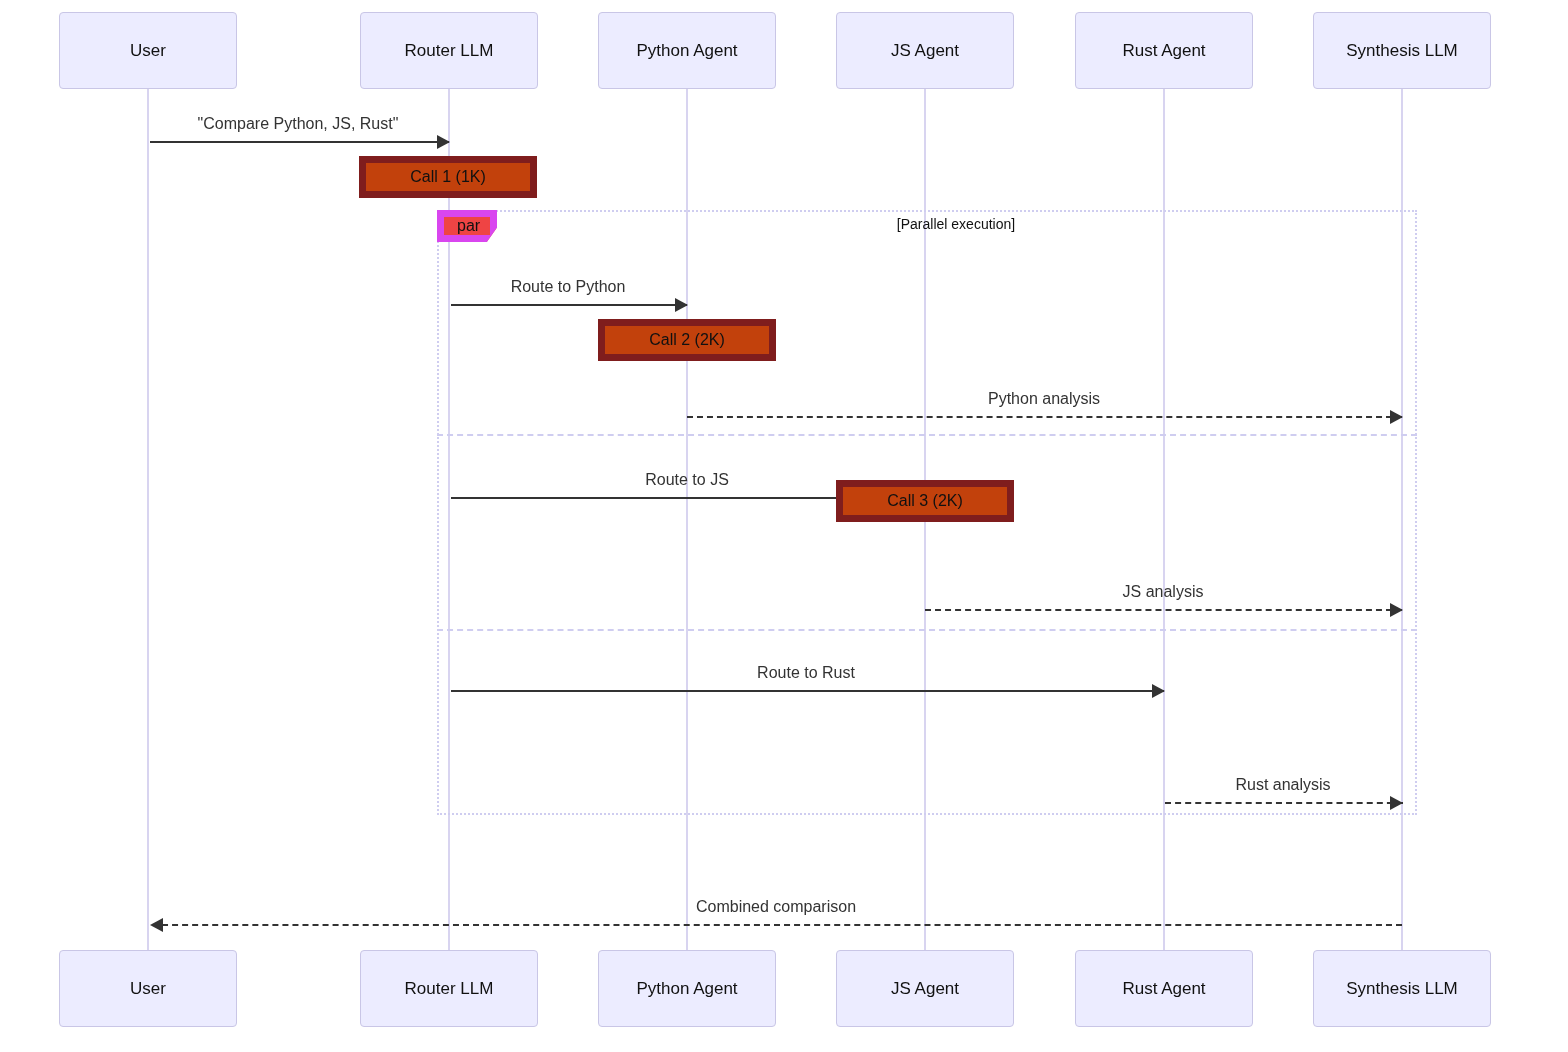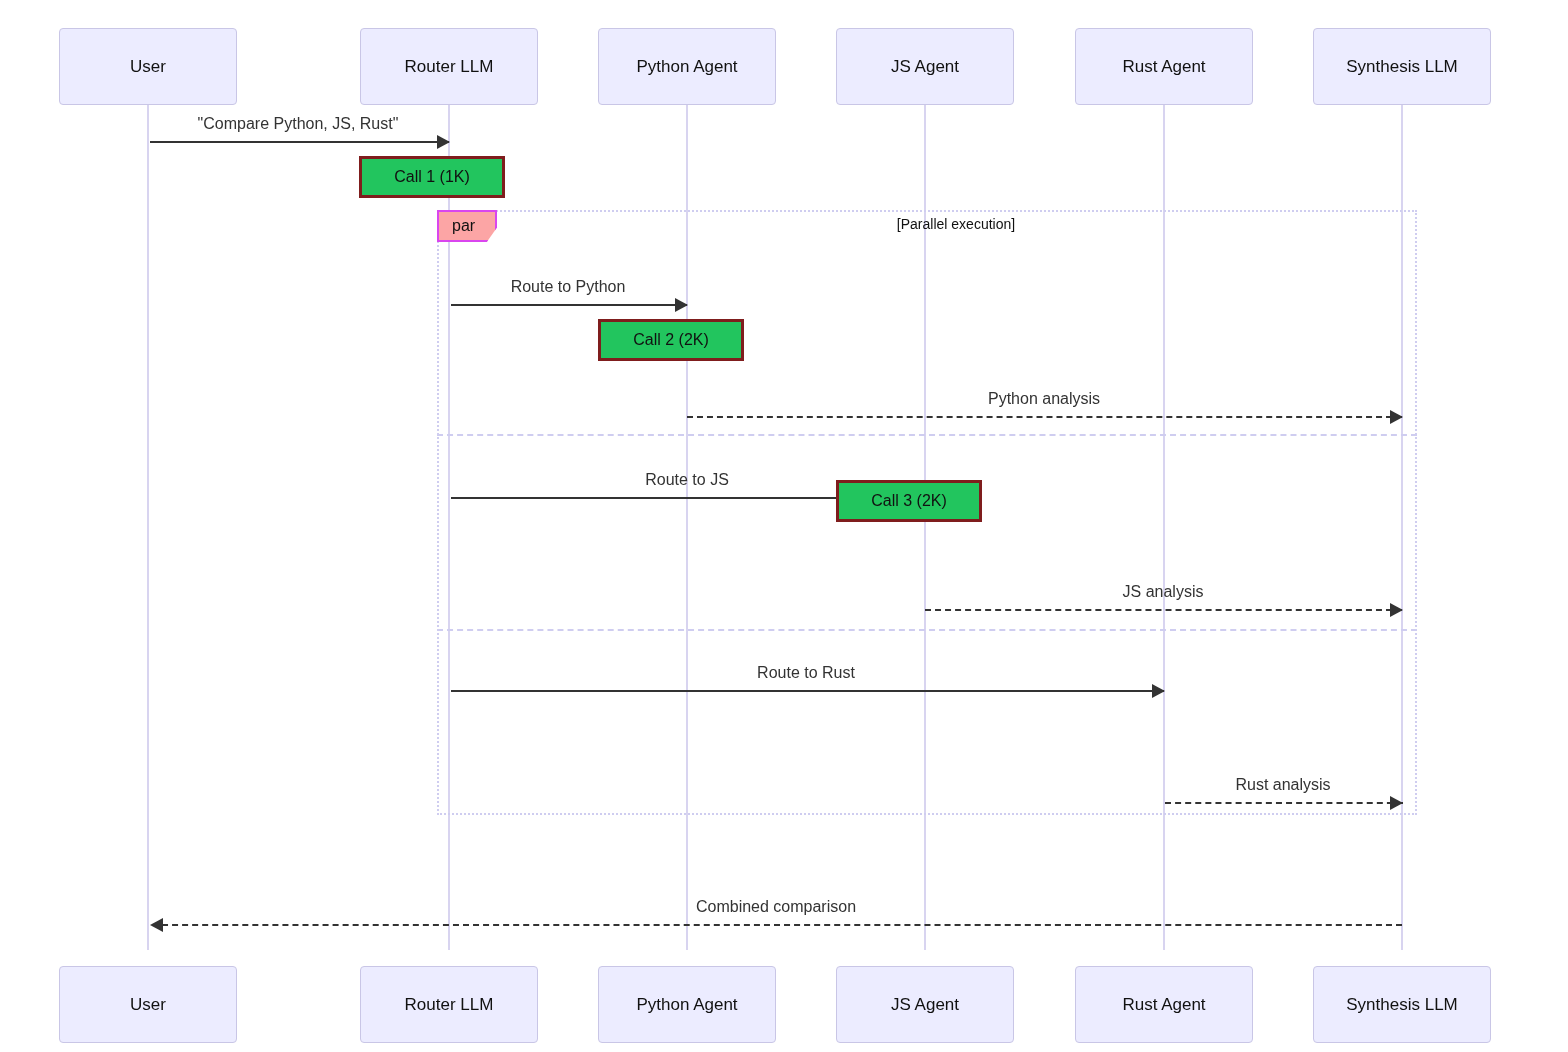--- a/index.html
+++ b/index.html
@@ -25,28 +25,27 @@
     height: 77px;
     background: #ececff;
     border: 1px solid #c9c6e6;
     border-radius: 4px;
     box-sizing: border-box;
     display: flex;
     align-items: center;
     justify-content: center;
     font-size: 17px;
     color: #111111;
-    margin-top: 16px;
   }
   .note {
     position: absolute;
-    width: 146px;
+    width: 178px;
     height: 42px;
-    background: #22c55e;
-    border: 3px solid #7f1d1d;
+    background: #c2410c;
+    border: 7px solid #7f1d1d;
     box-sizing: border-box;
     display: flex;
     align-items: center;
     justify-content: center;
     font-size: 16px;
     font-weight: 500;
     color: #111111;
   }
   .msg-label {
     position: absolute;
@@ -81,22 +80,22 @@
     position: absolute;
     left: 437px;
     width: 980px;
     height: 0;
     border-top: 2px dashed #cfcdf0;
   }
   .par-label {
     position: absolute;
     left: 437px; top: 210px;
     width: 60px; height: 32px;
-    background: #fca5a5;
-    border: 2px solid #d946ef;
+    background: #ef4444;
+    border: 7px solid #d946ef;
     box-sizing: border-box;
     clip-path: polygon(0 0, 100% 0, 100% 55%, 83% 100%, 0 100%);
     display: flex;
     align-items: center;
     padding-left: 13px;
     font-size: 16px;
     font-weight: 500;
     color: #111111;
   }
   .par-title {

